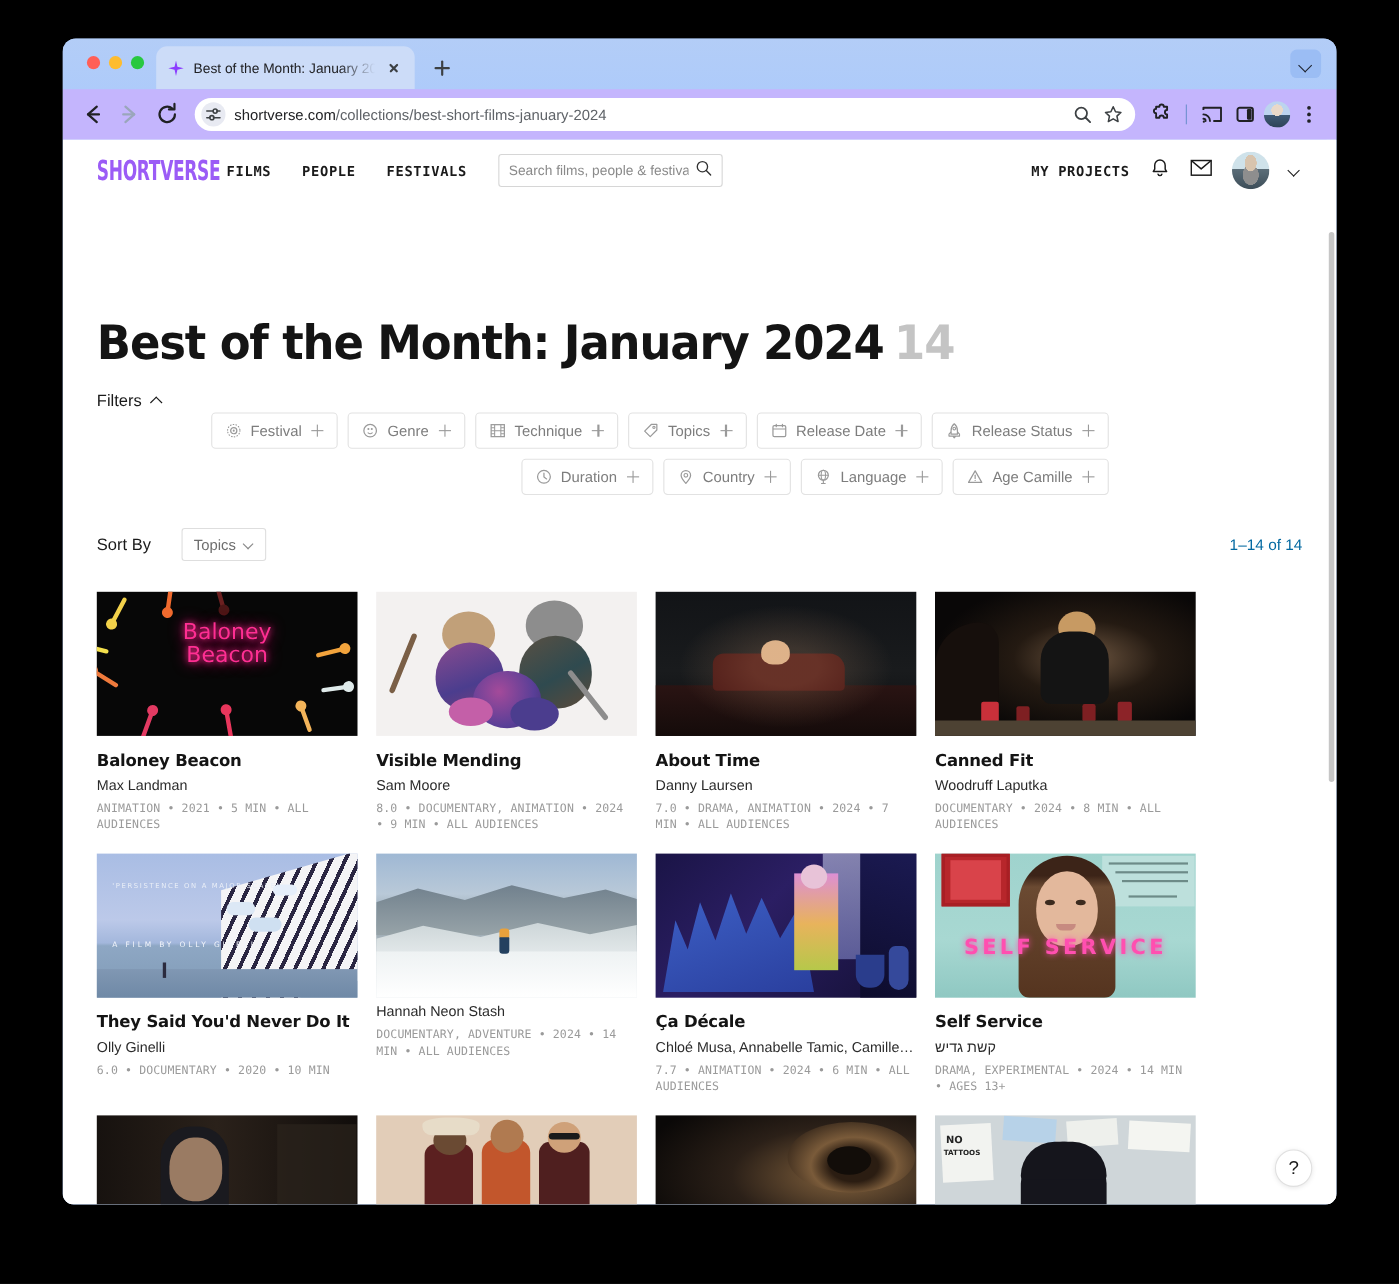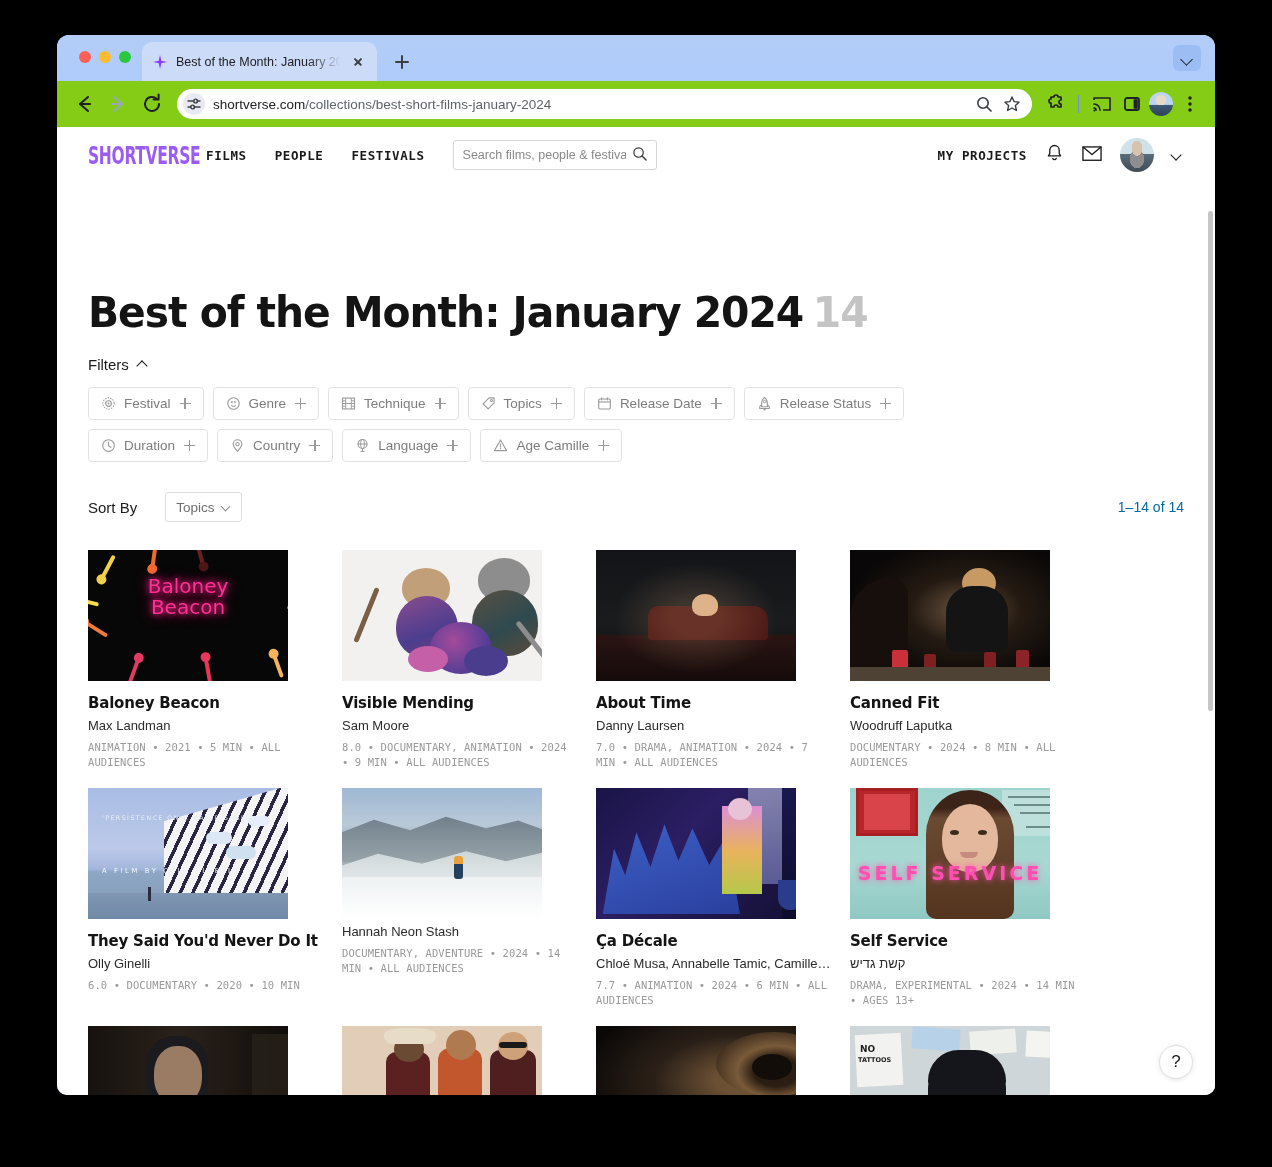--- a/index.html
+++ b/index.html
@@ -67,21 +67,21 @@
     position:absolute; right:14px; top:10px; width:28px; height:26px;
     background:#9bbdf4; border-radius:6px; cursor:pointer;
   }
   .winchev::after {
     content:''; position:absolute; left:9px; top:10px; width:8px; height:8px;
     border-right:1.8px solid #1f2430; border-bottom:1.8px solid #1f2430;
     transform: rotate(45deg);
   }
 
   .toolbar {
-    height: 46px; background: #84cc16;
+    height: 46px; background: #c4b5fd;
     display: flex; align-items: center; padding: 0 12px; gap: 4px;
   }
   .navbtn { width: 30px; height: 30px; position: relative; cursor: pointer; flex: 0 0 30px; }
   .omnibox {
     flex: 1; height: 30px; background: #fff; border-radius: 16px;
     display: flex; align-items: center; padding: 0 10px 0 6px; gap: 8px;
     margin: 0 6px; min-width: 0;
   }
   .ob-icon {
     width: 22px; height: 22px; border-radius: 50%; background: #e8eaf2;
@@ -161,21 +161,21 @@
     margin-top: 19px; display: inline-flex; align-items: center; gap: 8px; cursor: pointer;
   }
   .filters-head span.lbl { font-size: 15px; color: #1a1a1a; }
   .caret-up { width: 11px; height: 11px; position: relative; }
   .caret-up::after {
     content:''; position:absolute; left:1px; top:3px; width:7px; height:7px;
     border-left:1.5px solid #1a1a1a; border-top:1.5px solid #1a1a1a;
     transform: rotate(45deg);
   }
 
-  .chips { margin-top: 13px; display: flex; flex-wrap: wrap; gap: 9px; max-width: 920px; }
+  .chips { margin-top: 1px; display: flex; flex-wrap: wrap; gap: 9px; max-width: 920px; justify-content: flex-end; }
   .chip {
     height: 33px; border: 1px solid #e2e2e2; border-radius: 4px;
     display: inline-flex; align-items: center; gap: 8px; padding: 0 12px;
     font-size: 13.5px; color: #7d7d7d; cursor: pointer; background: #fff;
   }
   .chip .ic { width: 15px; height: 15px; flex: 0 0 15px; }
   .chip .plus { position: relative; width: 11px; height: 11px; flex: 0 0 11px; margin-left: 1px; }
   .chip .plus::before, .chip .plus::after {
     content:''; position:absolute; background:#9a9a9a;
   }
@@ -199,21 +199,21 @@
   }
   .range { margin-left: auto; font-size: 14px; color: #0369a1; }
 
   .grid {
     margin-top: 28px;
     display: grid; grid-template-columns: repeat(4, 237px);
     gap: 18px 17px;
   }
   .card { width: 237px; cursor: pointer; }
   .thumb {
-    width: 200px; height: 131px; background: #111; overflow: hidden; position: relative;
+    width: 237px; height: 131px; background: #111; overflow: hidden; position: relative;
   }
   .card-title {
     margin-top: 13px; font-family: "DejaVu Sans", sans-serif;
     font-size: 15px; font-weight: 700; color: #141414; line-height: 1.28;
     letter-spacing: -.2px;
   }
   .card-author {
     margin-top: 5px; font-size: 13px; color: #2b2b2b; line-height: 1.3;
     white-space: nowrap; overflow: hidden; text-overflow: ellipsis;
   }

